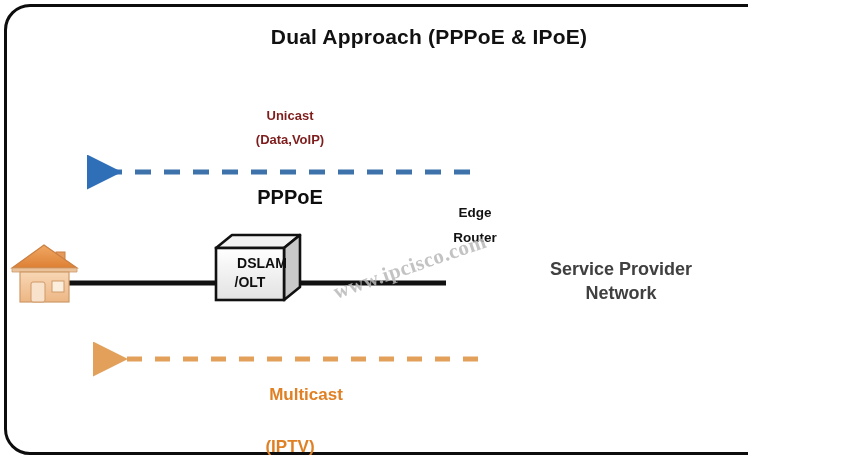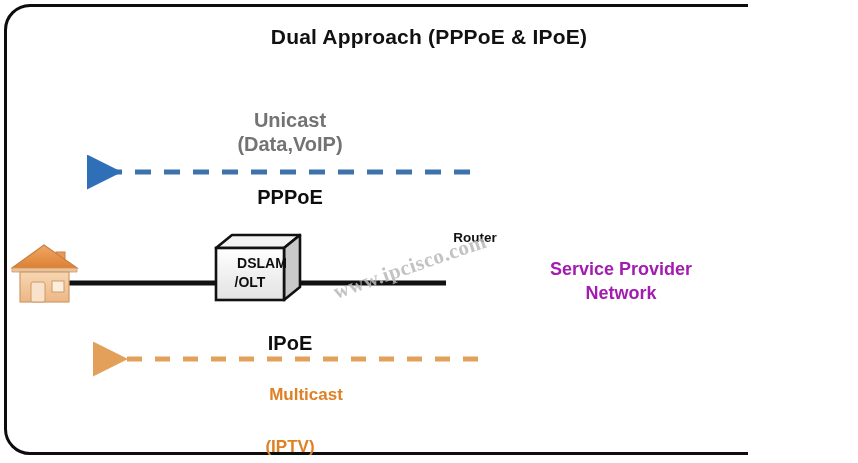--- a/index.html
+++ b/index.html
@@ -12,36 +12,36 @@
     position:absolute;left:4px;top:4px;width:846px;height:451px;
     border:3px solid #0d0d0d;border-radius:26px;box-sizing:border-box;background:#fff;
   }
 
   .title{
     position:absolute;left:0;top:25px;width:858px;text-align:center;
     font-size:21px;font-weight:bold;color:#111;letter-spacing:.2px;
   }
 
   .lbl{position:absolute;text-align:center;font-weight:bold;line-height:1.22;}
-  .lbl-blue{color:#737373;font-size:20px;}
+  .lbl-blue{color:#7f1d1d;font-size:13px;}
   .lbl-orange{color:#e08024;font-size:17px;}
   .lbl-black{color:#0e0e0e;font-size:20px;}
   .lbl-edge{color:#111;font-size:13.5px;line-height:1.2;}
 
   .svgl{position:absolute;left:0;top:0;width:858px;height:463px;pointer-events:none;}
 
   .watermark{
     position:absolute;left:330px;top:281px;width:190px;
     font-size:21px;font-weight:bold;color:#b9b9b9;opacity:.85;
     transform:rotate(-19deg);transform-origin:left top;
     font-family:"Liberation Serif",serif;letter-spacing:.5px;
   }
   .cloudtext{
     position:absolute;left:508px;top:258px;width:226px;text-align:center;
-    font-size:18px;font-weight:bold;color:#a21caf;line-height:1.32;
+    font-size:18px;font-weight:bold;color:#404040;line-height:1.32;
   }
   .rletter{
     position:absolute;left:458px;top:307px;width:20px;text-align:center;
     font-size:10px;font-weight:bold;color:#ffffff;
   }
 </style>
 </head>
 <body>
 
 <div id="stage">
@@ -49,25 +49,25 @@
   <div class="frame"></div>
 
   <div class="title">Dual Approach (PPPoE &amp; IPoE)</div>
 
   
   <div class="lbl lbl-blue" style="left:190px;top:108px;width:200px;">Unicast</div>
   <div class="lbl lbl-blue" style="left:190px;top:132px;width:200px;">(Data,VoIP)</div>
   <div class="lbl lbl-black" style="left:190px;top:185px;width:200px;">PPPoE</div>
 
   
-  <div class="lbl lbl-black" style="left:190px;top:331px;width:200px;">IPoE</div>
   <div class="lbl lbl-orange" style="left:206px;top:385px;width:200px;">Multicast</div>
   <div class="lbl lbl-orange" style="left:190px;top:409px;width:200px;margin-top:28px;">(IPTV)</div>
 
   
+  <div class="lbl lbl-edge" style="left:420px;top:205px;width:110px;">Edge</div>
   <div class="lbl lbl-edge" style="left:420px;top:222px;width:110px;margin-top:8px;">Router</div>
 
   
   <svg class="svgl" viewBox="0 0 858 463" xmlns="http://www.w3.org/2000/svg">
     <defs>
       <linearGradient id="gHouseBody" x1="0" y1="0" x2="0" y2="1">
         <stop offset="0" stop-color="#f7d6b4"></stop>
           <stop offset="1" stop-color="#edb684"></stop>
       </linearGradient>
       <linearGradient id="gRoof" x1="0" y1="0" x2="0" y2="1">

